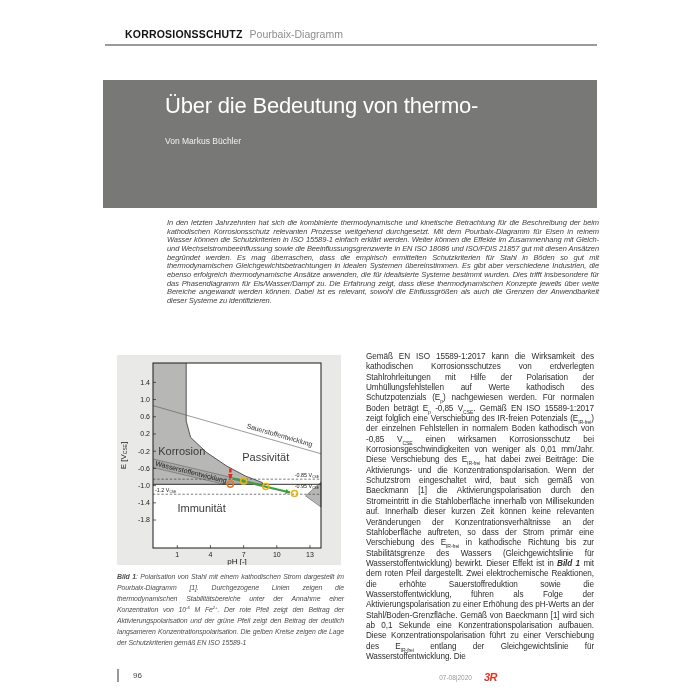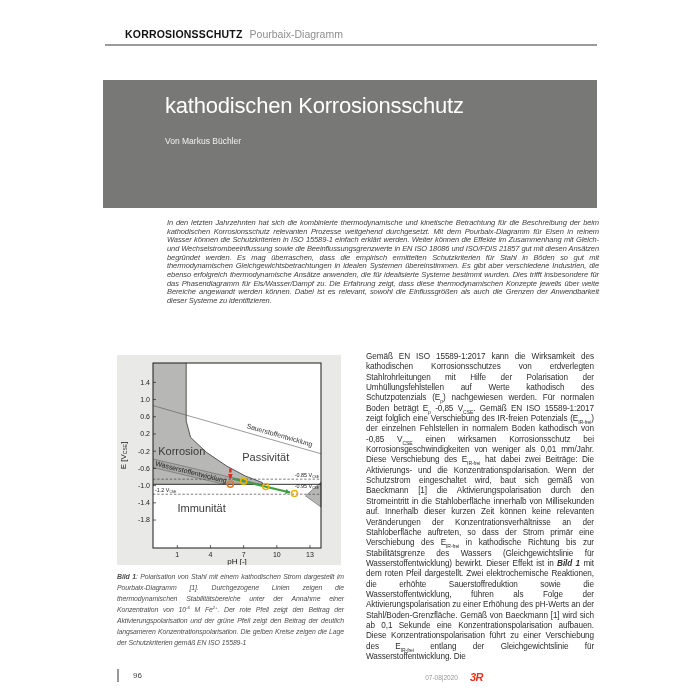--- a/index.html
+++ b/index.html
@@ -33,39 +33,39 @@
   .right-col{position:absolute;left:366px;top:352px;width:228px;}
   .right-col h2{font-size:9.5px;margin:0 0 3px 0;color:#111;}
   .right-col p{margin:0;font-size:8.2px;line-height:10.35px;text-align:justify;
                color:#2e2e2e;letter-spacing:-.1px;}
   b.bi{font-style:italic;}
   sub,sup{line-height:0;font-size:62%;}
 
   
   .footer-left{position:absolute;left:117px;top:669px;font-size:8px;color:#444;
                border-left:2px solid #999;padding-left:14px;line-height:13px;}
-  .footer-right{position:absolute;right:137px;top:671px;display:flex;align-items:center;gap:12px;}
+  .footer-right{position:absolute;right:123px;top:671px;display:flex;align-items:center;gap:12px;}
   .issue{font-size:6.5px;color:#999;}
   .logo{font-size:11px;font-weight:bold;font-style:italic;color:#e5321c;letter-spacing:-.5px;}
 
   svg text{font-family:"Liberation Sans",sans-serif;}
 </style>
 </head>
 <body>
 
 <div class="page">
 
   <div class="kicker">
     <span class="section">KORROSIONSSCHUTZ</span><span class="topic">Pourbaix-Diagramm</span>
   </div>
   <div class="header-rule"></div>
 
   <section class="title-block">
     <h1 style="margin:0;font-weight:normal;">
-      <span class="title-line">kathodischen Korrosionsschutz</span>
+      <span class="title-line">Über die Bedeutung von thermo-</span>
     </h1>
     <p class="author" style="margin:14px 0 17px 0;">Von Markus Büchler</p>
   </section>
 
   <p class="intro">In den letzten Jahrzehnten hat sich die kombinierte thermodynamische und kinetische Betrachtung für die Beschreibung der beim kathodischen Korrosionsschutz relevanten Prozesse weitgehend durchgesetzt. Mit dem Pourbaix-Diagramm für Eisen in reinem Wasser können die Schutzkriterien in ISO 15589-1 einfach erklärt werden. Weiter können die Effekte im Zusammenhang mit Gleich- und Wechselstrombeeinflussung sowie die Beeinflussungsgrenzwerte in EN ISO 18086 und ISO/FDIS 21857 gut mit diesen Ansätzen begründet werden. Es mag überraschen, dass die empirisch ermittelten Schutzkriterien für Stahl in Böden so gut mit thermodynamischen Gleichgewichtsbetrachtungen in idealen Systemen übereinstimmen. Es gibt aber verschiedene Industrien, die ebenso erfolgreich thermodynamische Ansätze anwenden, die für idealisierte Systeme bestimmt wurden. Dies trifft insbesondere für das Phasendiagramm für Eis/Wasser/Dampf zu. Die Erfahrung zeigt, dass diese thermodynamischen Konzepte jeweils über weite Bereiche angewandt werden können. Dabei ist es relevant, sowohl die Einflussgrößen als auch die Grenzen der Anwendbarkeit dieser Systeme zu identifizieren.</p>
 
   <figure class="figure-panel">
     <svg width="224" height="210" viewBox="0 0 224 210">
         <defs>
           <marker id="ah-red" markerWidth="7" markerHeight="7" refX="4.5" refY="2.5" orient="auto" markerUnits="userSpaceOnUse">

